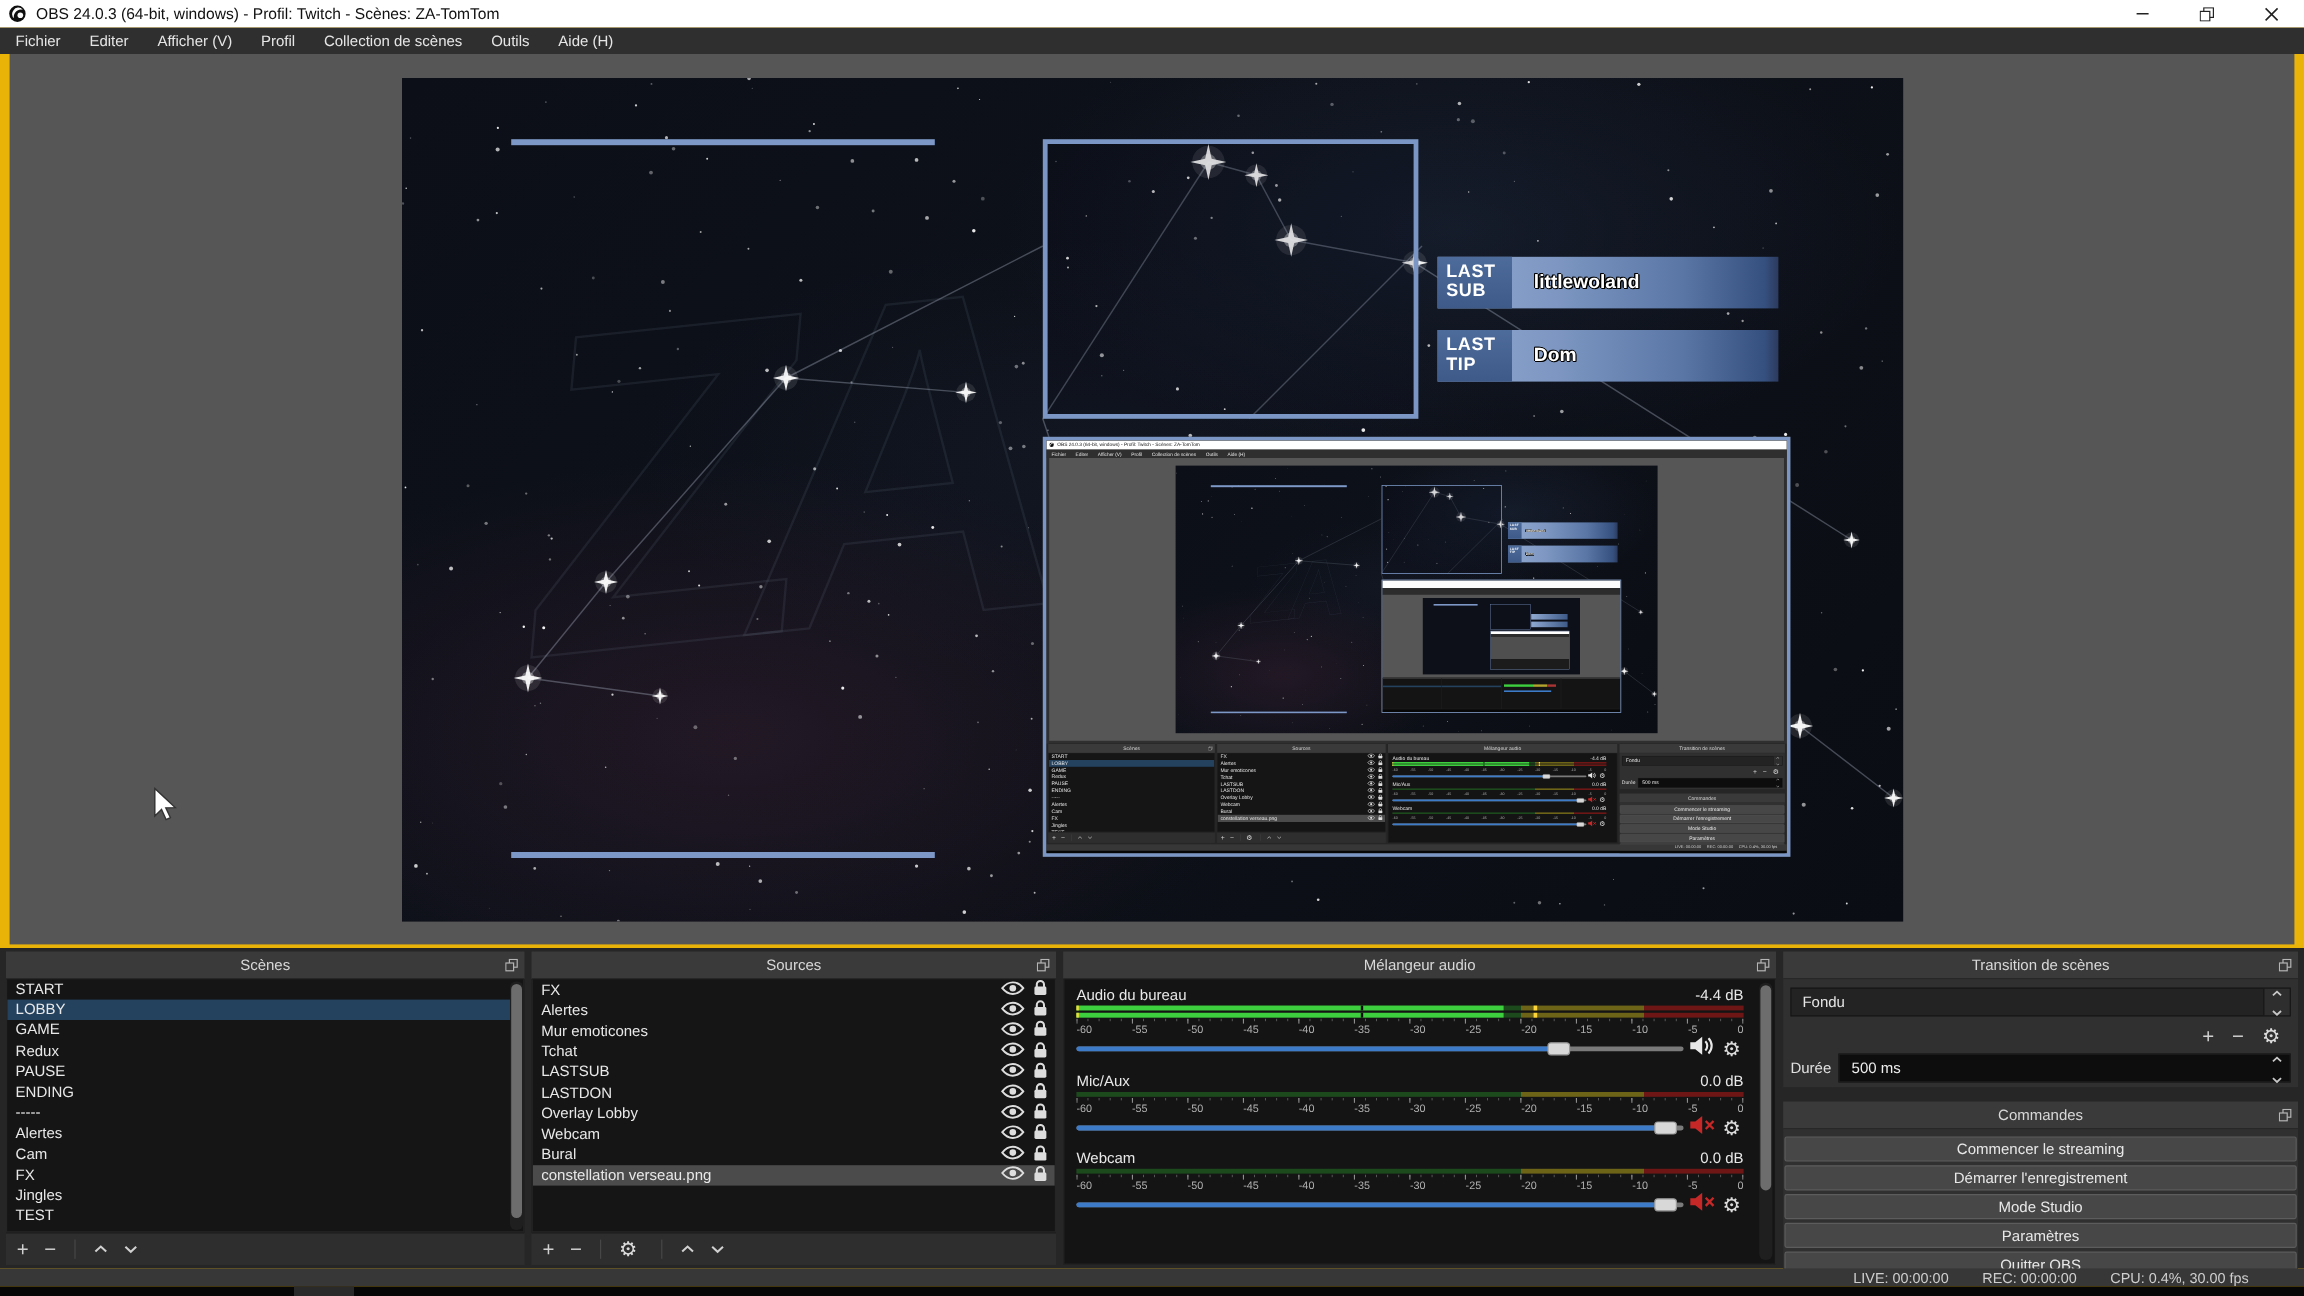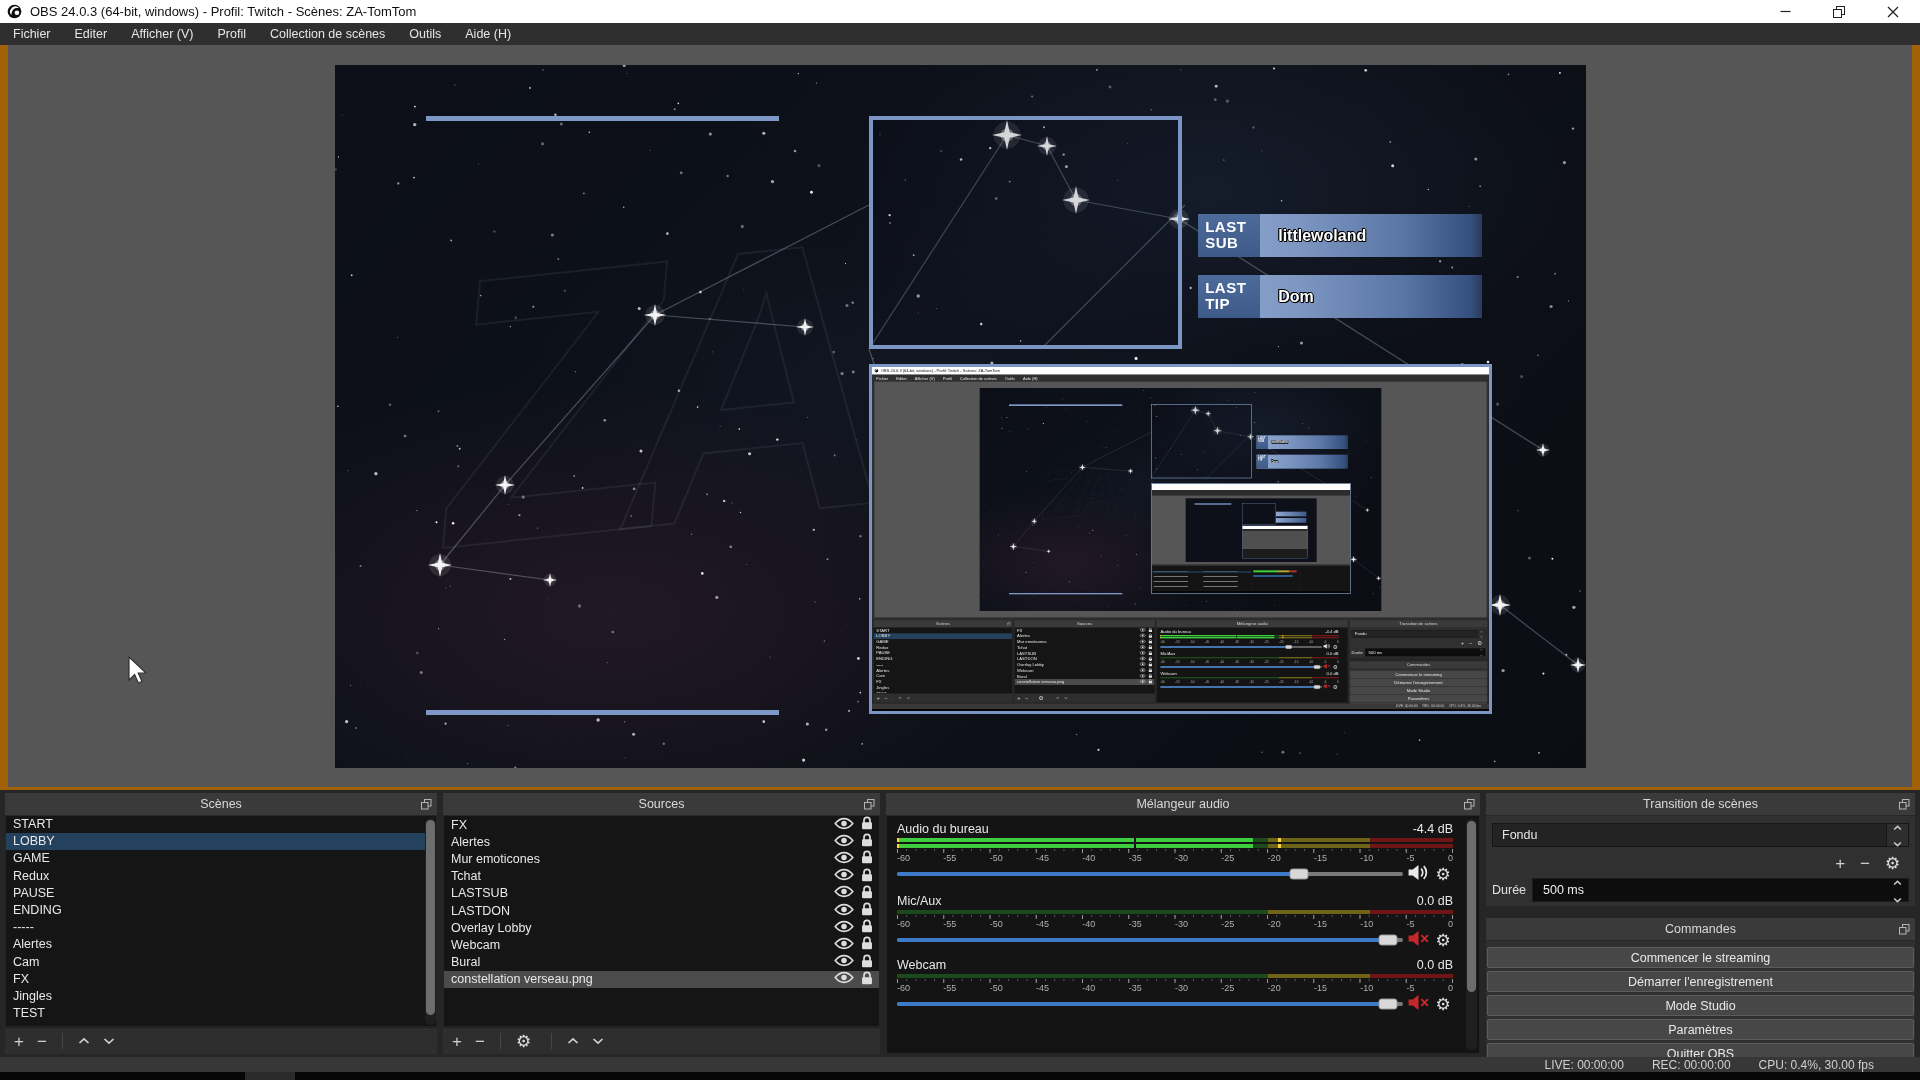--- a/index.html
+++ b/index.html
@@ -1,17 +1,17 @@
 <!DOCTYPE html>
 <html><head>
 <meta charset="utf-8">
 <style>
   html,body{margin:0;padding:0;background:#000;width:1920px;height:1080px;overflow:hidden;
     font-family:"Liberation Sans",sans-serif;-webkit-font-smoothing:antialiased;}
-  #app{position:absolute;inset:0;width:1920px;height:1080px;background:#a16207;}
+  #app{position:absolute;inset:0;width:1920px;height:1080px;background:#eab308;}
 
   
   .titlebar{position:absolute;left:0;top:0;width:100%;height:23px;background:#ffffff;
     display:flex;align-items:center;color:#000;font-size:13px;}
   .titlebar .obs-logo{margin:0 8px 0 7px;display:flex;}
   .title-text{flex:1;color:#111;}
   .win-controls{display:flex;align-items:center;height:100%;}
   .win-btn{width:54px;height:100%;display:flex;align-items:center;justify-content:center;color:#222;}
 
   

